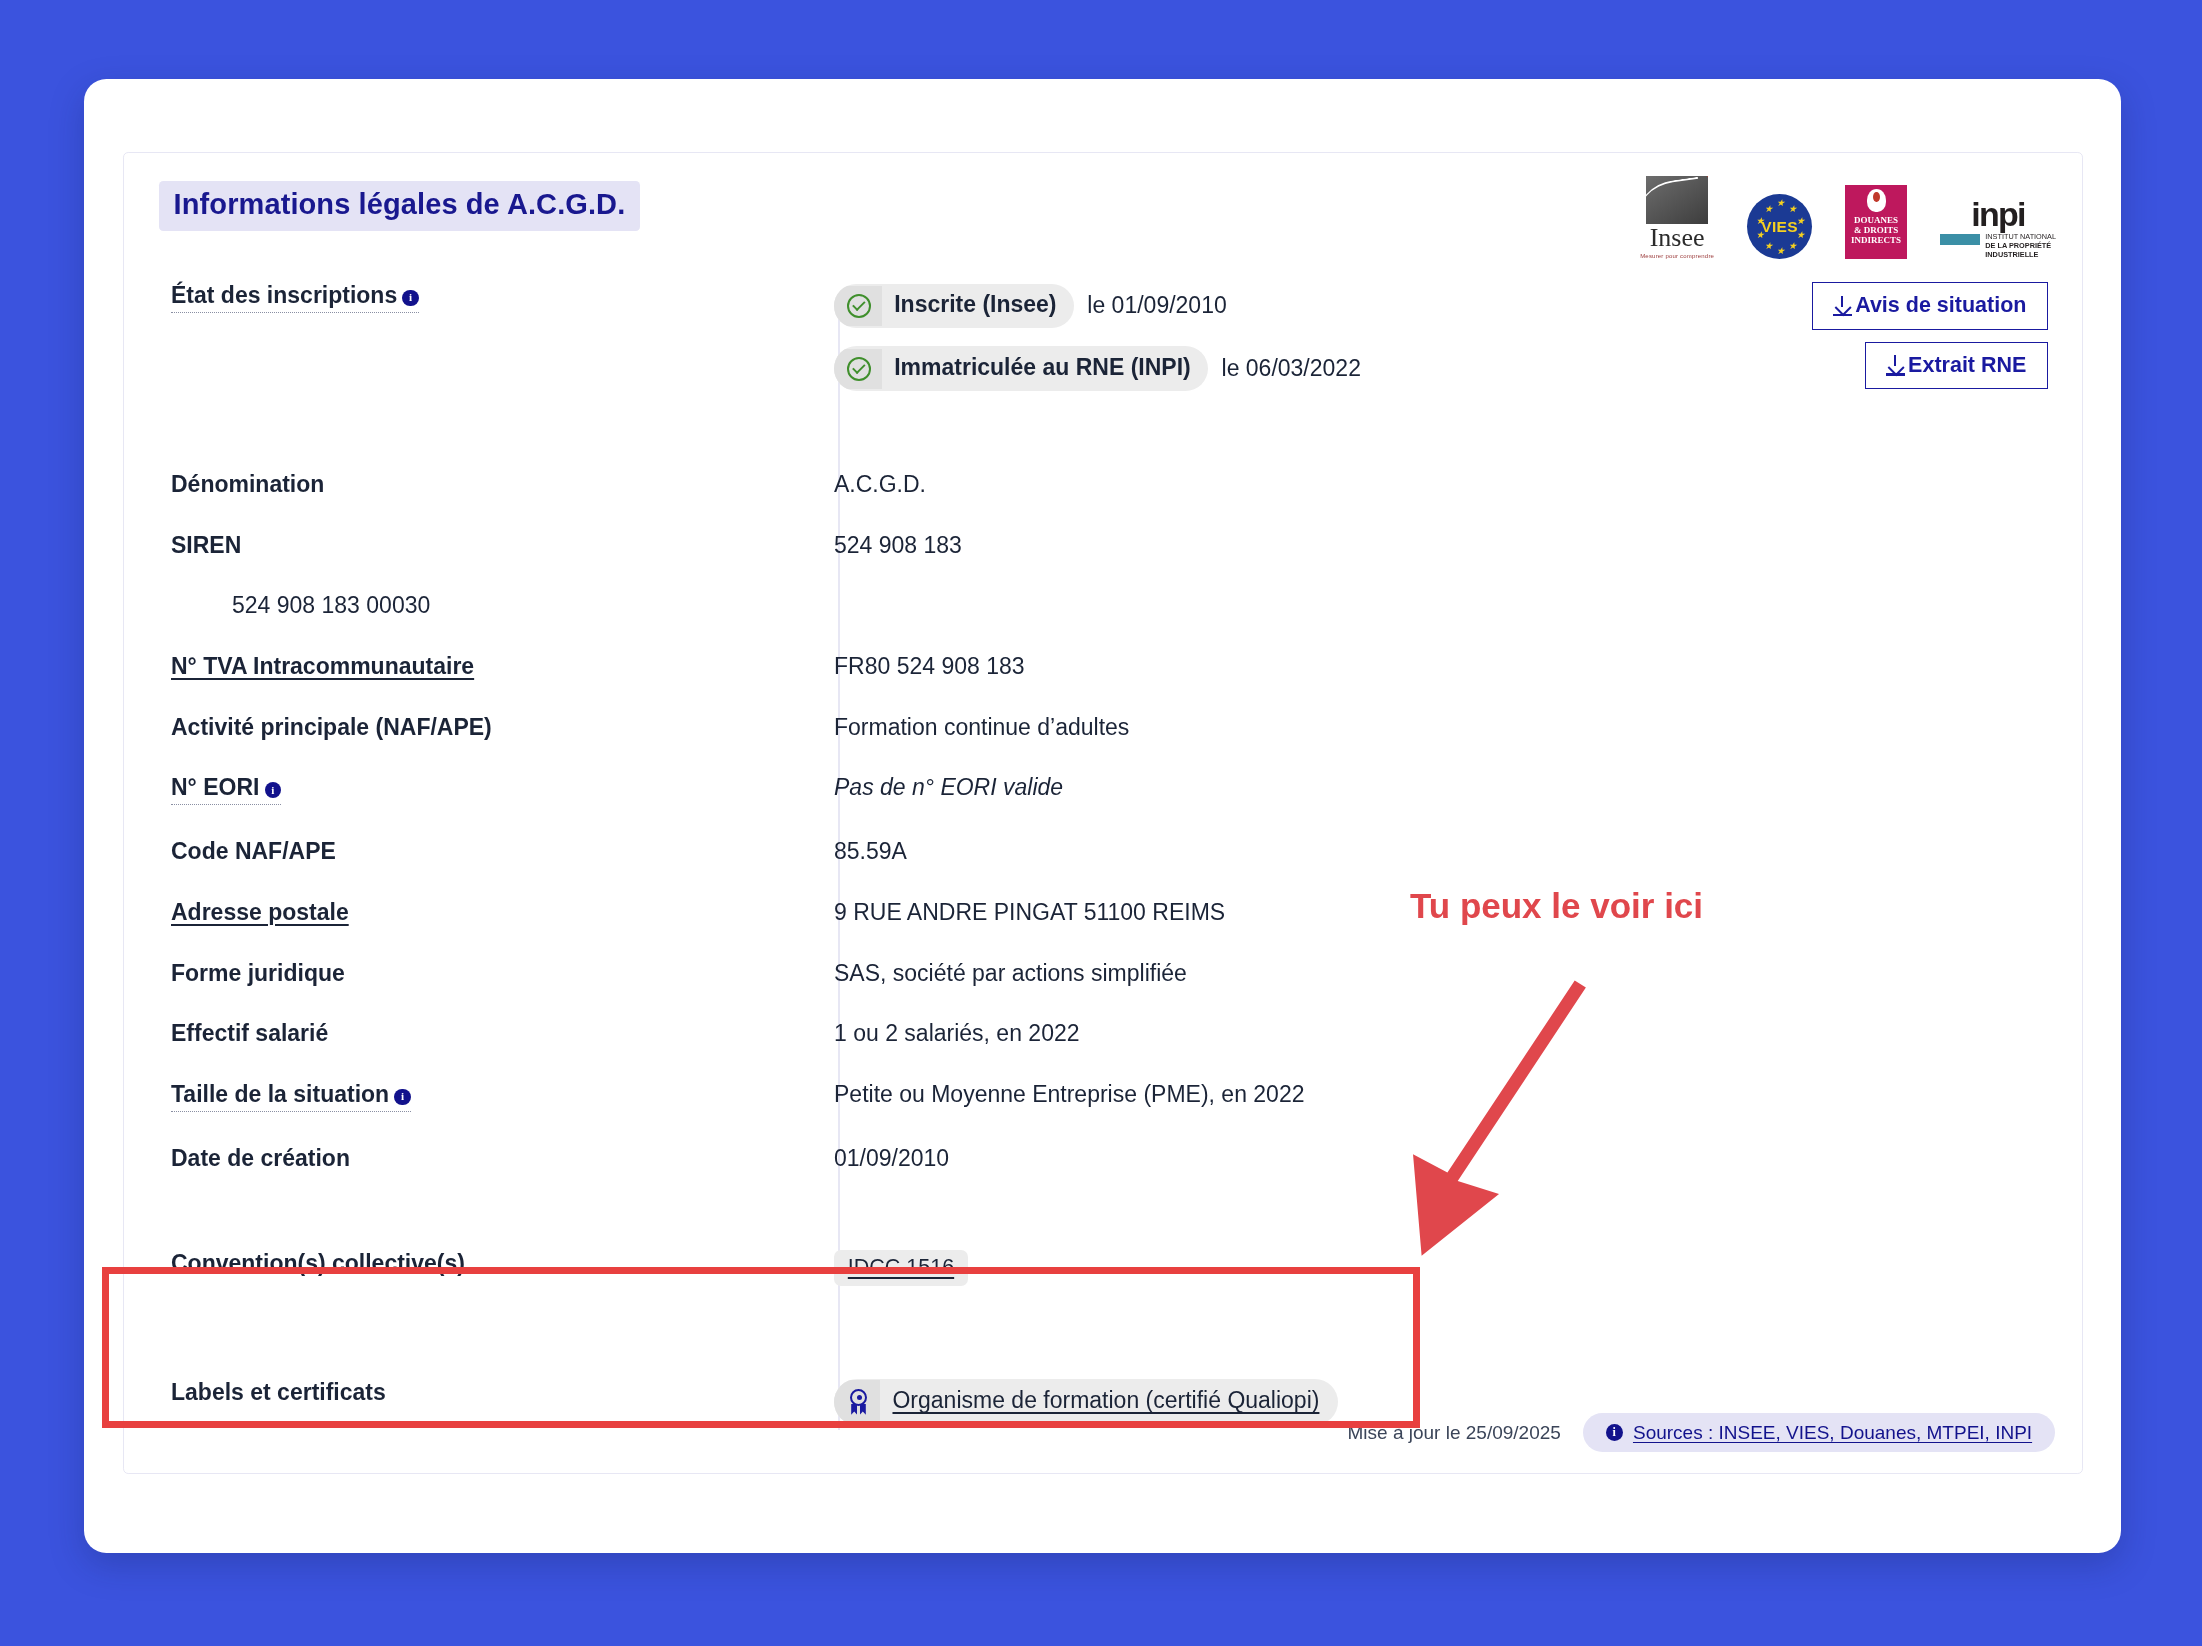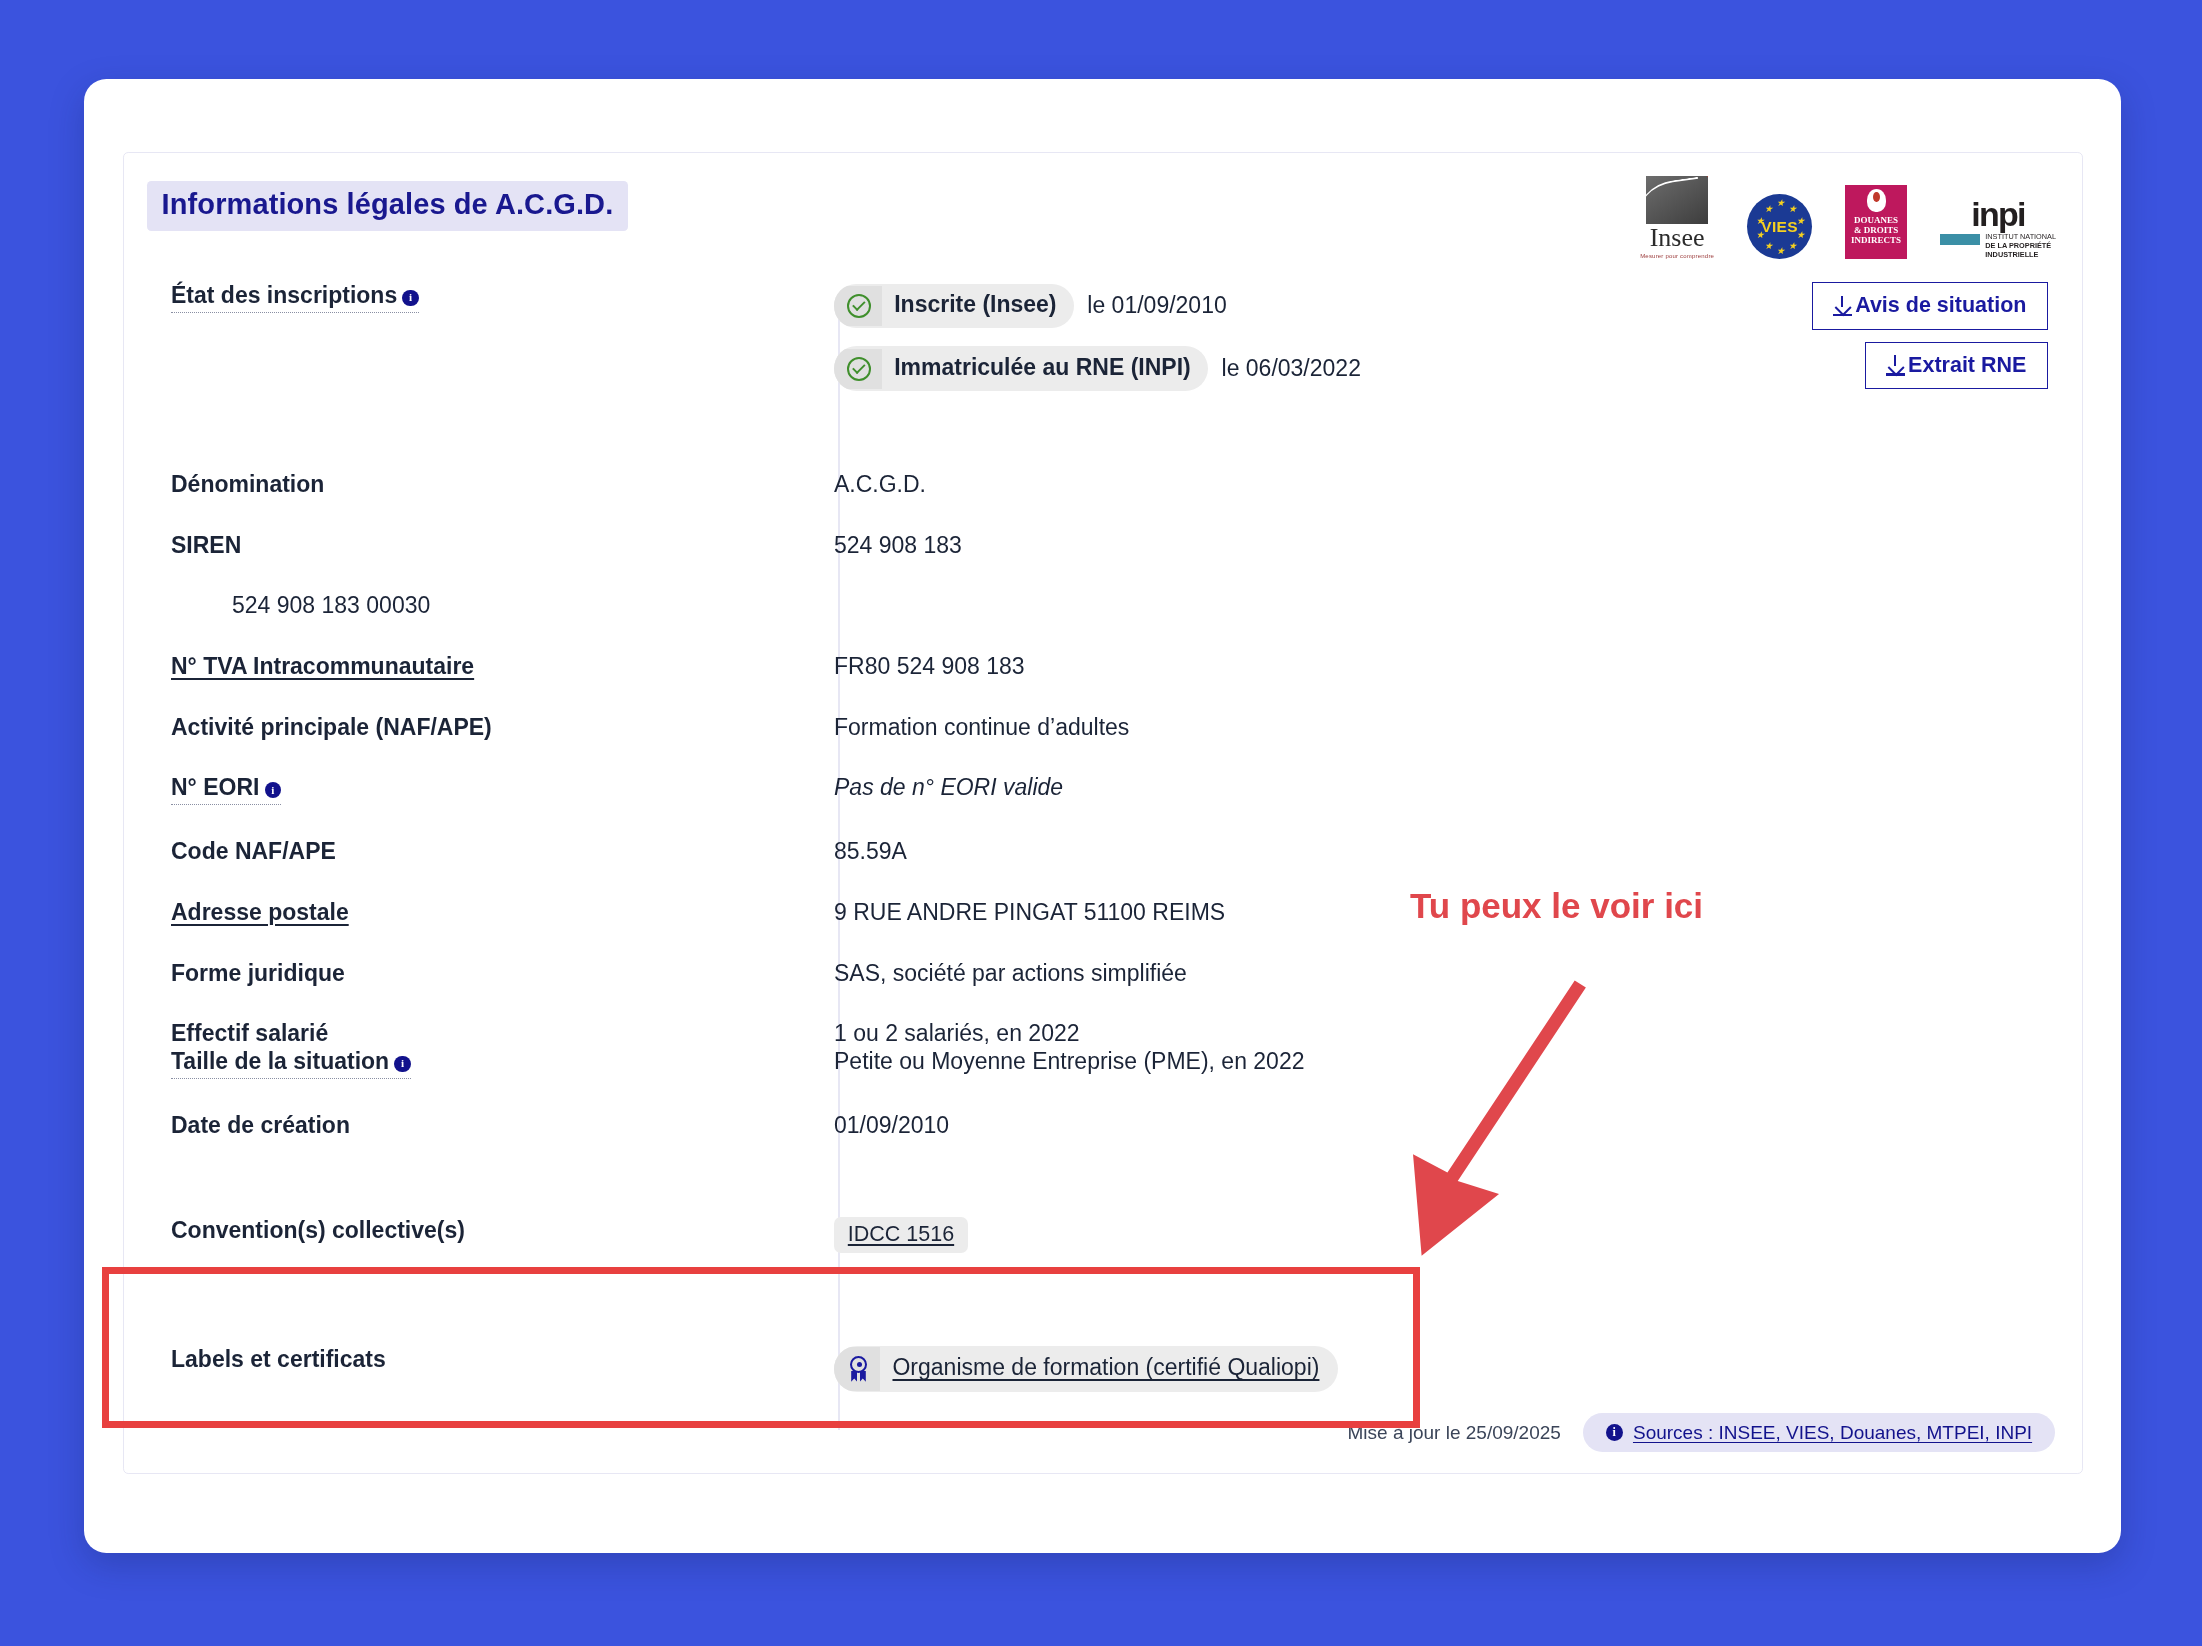--- a/index.html
+++ b/index.html
@@ -22,21 +22,21 @@
     position:absolute;
     left:39px;top:73px;
     width:1960px;height:1322px;
     border:1.7px solid #e7e7f4;
     border-radius:5.2px;
     background:#fff;
     box-sizing:border-box;
   }
   
   .panel-title{
-    position:absolute;left:23px;top:27.5px;
+    position:absolute;left:35px;top:27.5px;
     background:#e4e3f5;
     color:#19188f;
     font-size:29px;font-weight:bold;
     padding:7.7px 14.6px 10.3px 14.6px;
     border-radius:4.3px;
     letter-spacing:0.1px;
     white-space:nowrap;
   }
   .logos{
     position:absolute;right:26px;top:17px;
@@ -252,21 +252,21 @@
         <div class="val">85.59A</div>
       </div>
       <div class="row" style="margin-bottom:33px;">
         <div class="lbl"><span class="u-solid">Adresse postale</span></div>
         <div class="val">9 RUE ANDRE PINGAT 51100 REIMS</div>
       </div>
       <div class="row" style="margin-bottom:33px;">
         <div class="lbl">Forme juridique</div>
         <div class="val">SAS, société par actions simplifiée</div>
       </div>
-      <div class="row" style="">
+      <div class="row" style="margin-bottom:33px;">
         <div class="lbl">Effectif salarié</div>
         <div class="val">1 ou 2 salariés, en 2022</div>
       </div>
       <div class="row" style="margin-bottom:33px;">
         <div class="lbl">
           <span class="u-dot"><span>Taille de la situation</span><span class="info-ic">i</span></span>
         </div>
         <div class="val">Petite ou Moyenne Entreprise (PME), en 2022</div>
       </div>
       <div class="row" style="margin-bottom:77px;">

